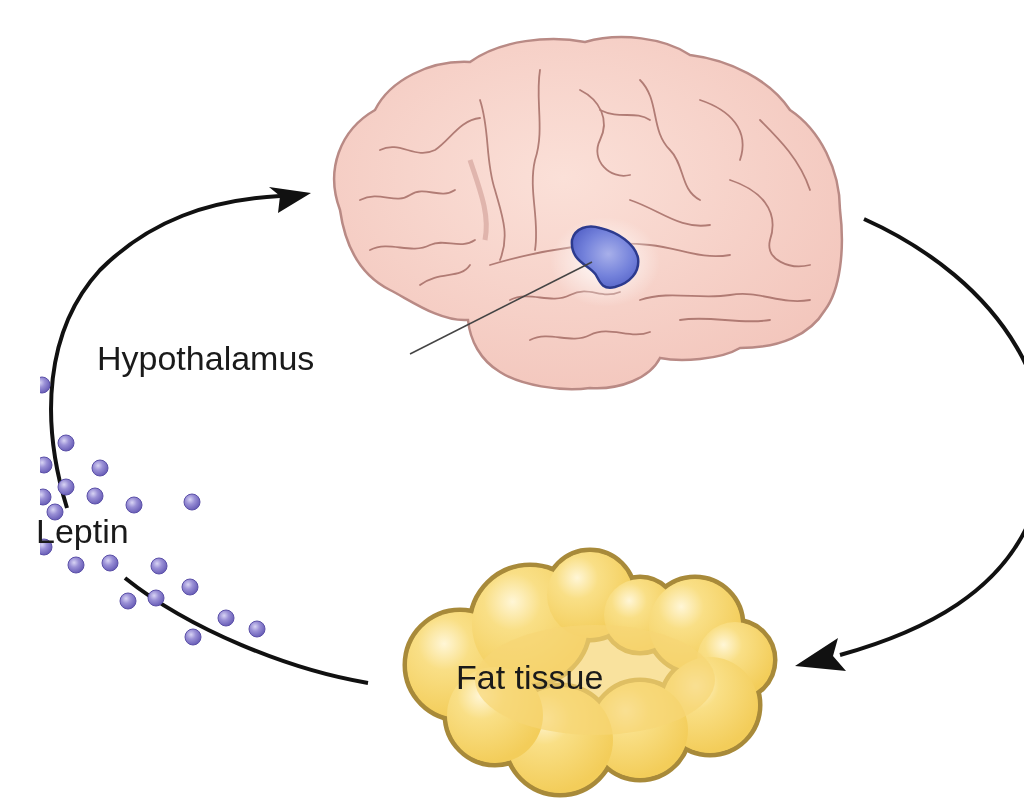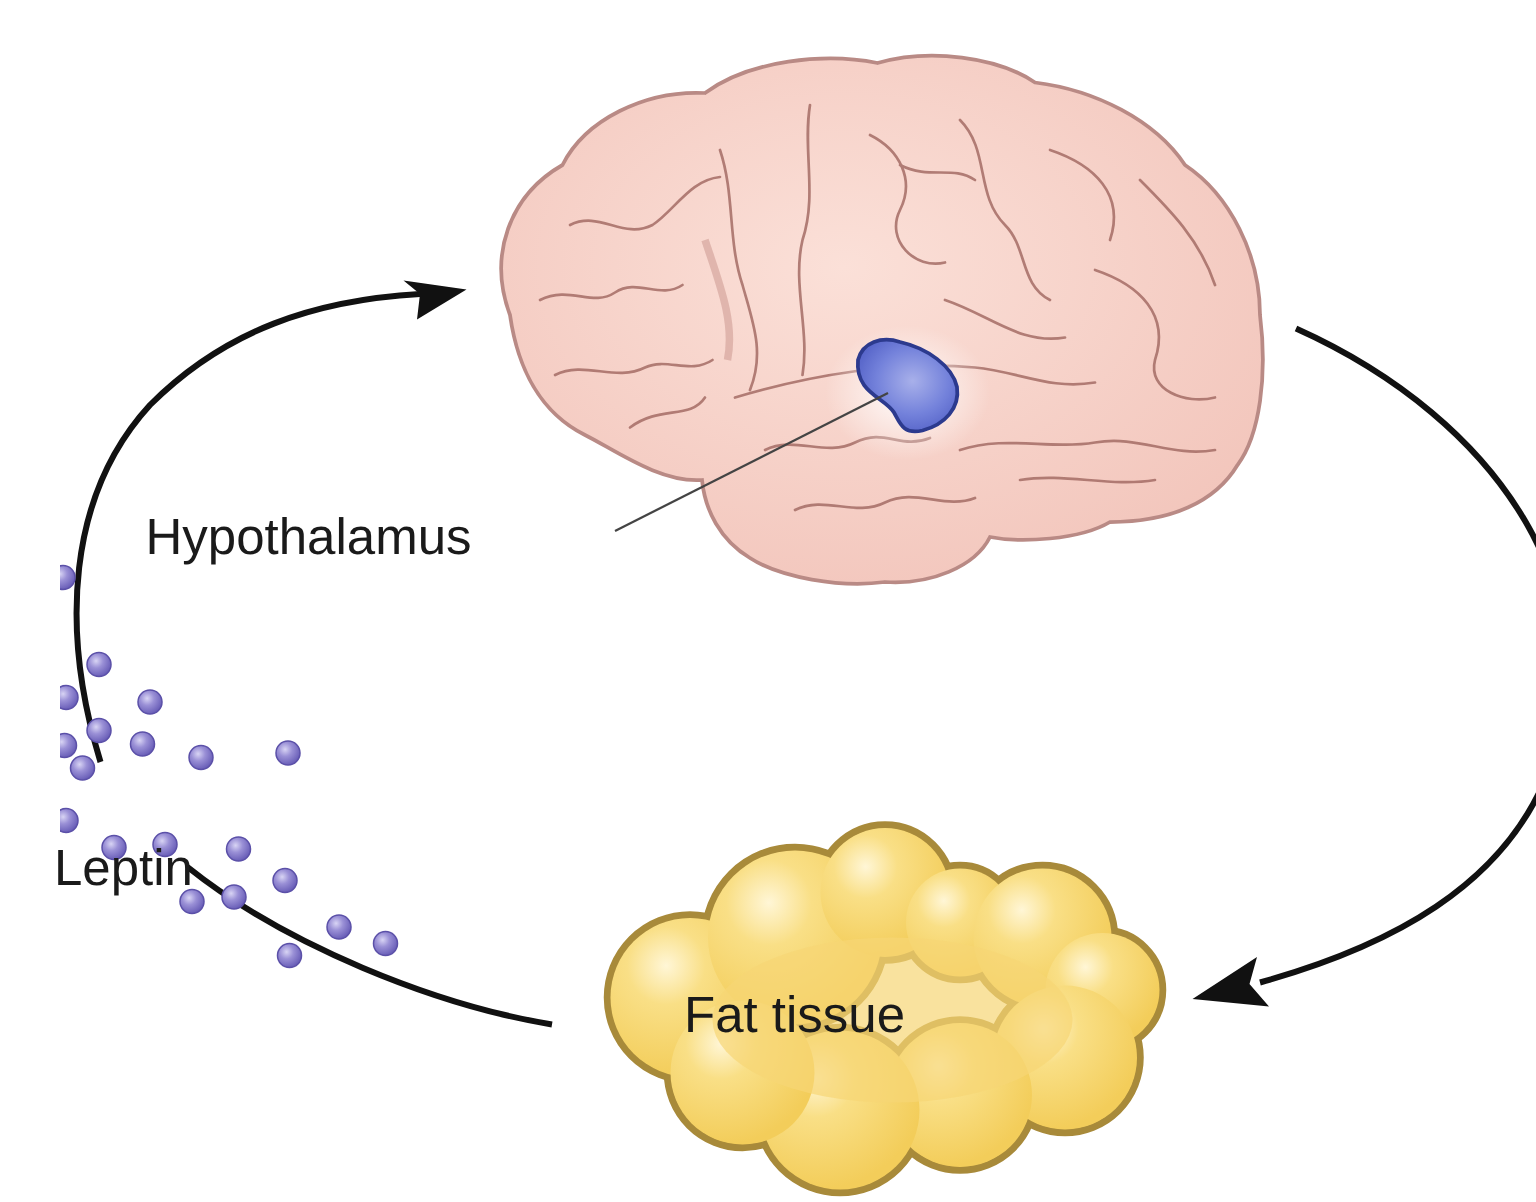--- a/index.html
+++ b/index.html
@@ -6,21 +6,21 @@
   body { width: 1024px; height: 801px; overflow: hidden; position: relative; }
   #stage { position: absolute; left: 0; top: 0; width: 1024px; height: 801px; padding-left: 40px; }
   .label {
     position: absolute;
     font-family: "Liberation Sans", sans-serif;
     color: #1a1a1a;
     white-space: nowrap;
     line-height: 1;
   }
   #lbl-hypo { left: 97px; top: 341px; font-size: 34px; }
-  #lbl-leptin { left: 36px; top: 514px; font-size: 34px; margin-top: 48px; }
+  #lbl-leptin { left: 36px; top: 514px; font-size: 34px; }
   #lbl-fat { left: 456px; top: 660px; font-size: 34px; text-align: right; }
 </style>
 </head>
 <body>
 
 <div id="stage">
   <svg width="1024" height="801" viewBox="0 0 1024 801" xmlns="http://www.w3.org/2000/svg">
     <defs>
       <radialGradient id="fatBlob" cx="35%" cy="30%" r="70%">
         <stop offset="0%" stop-color="#fff6d6"></stop>

